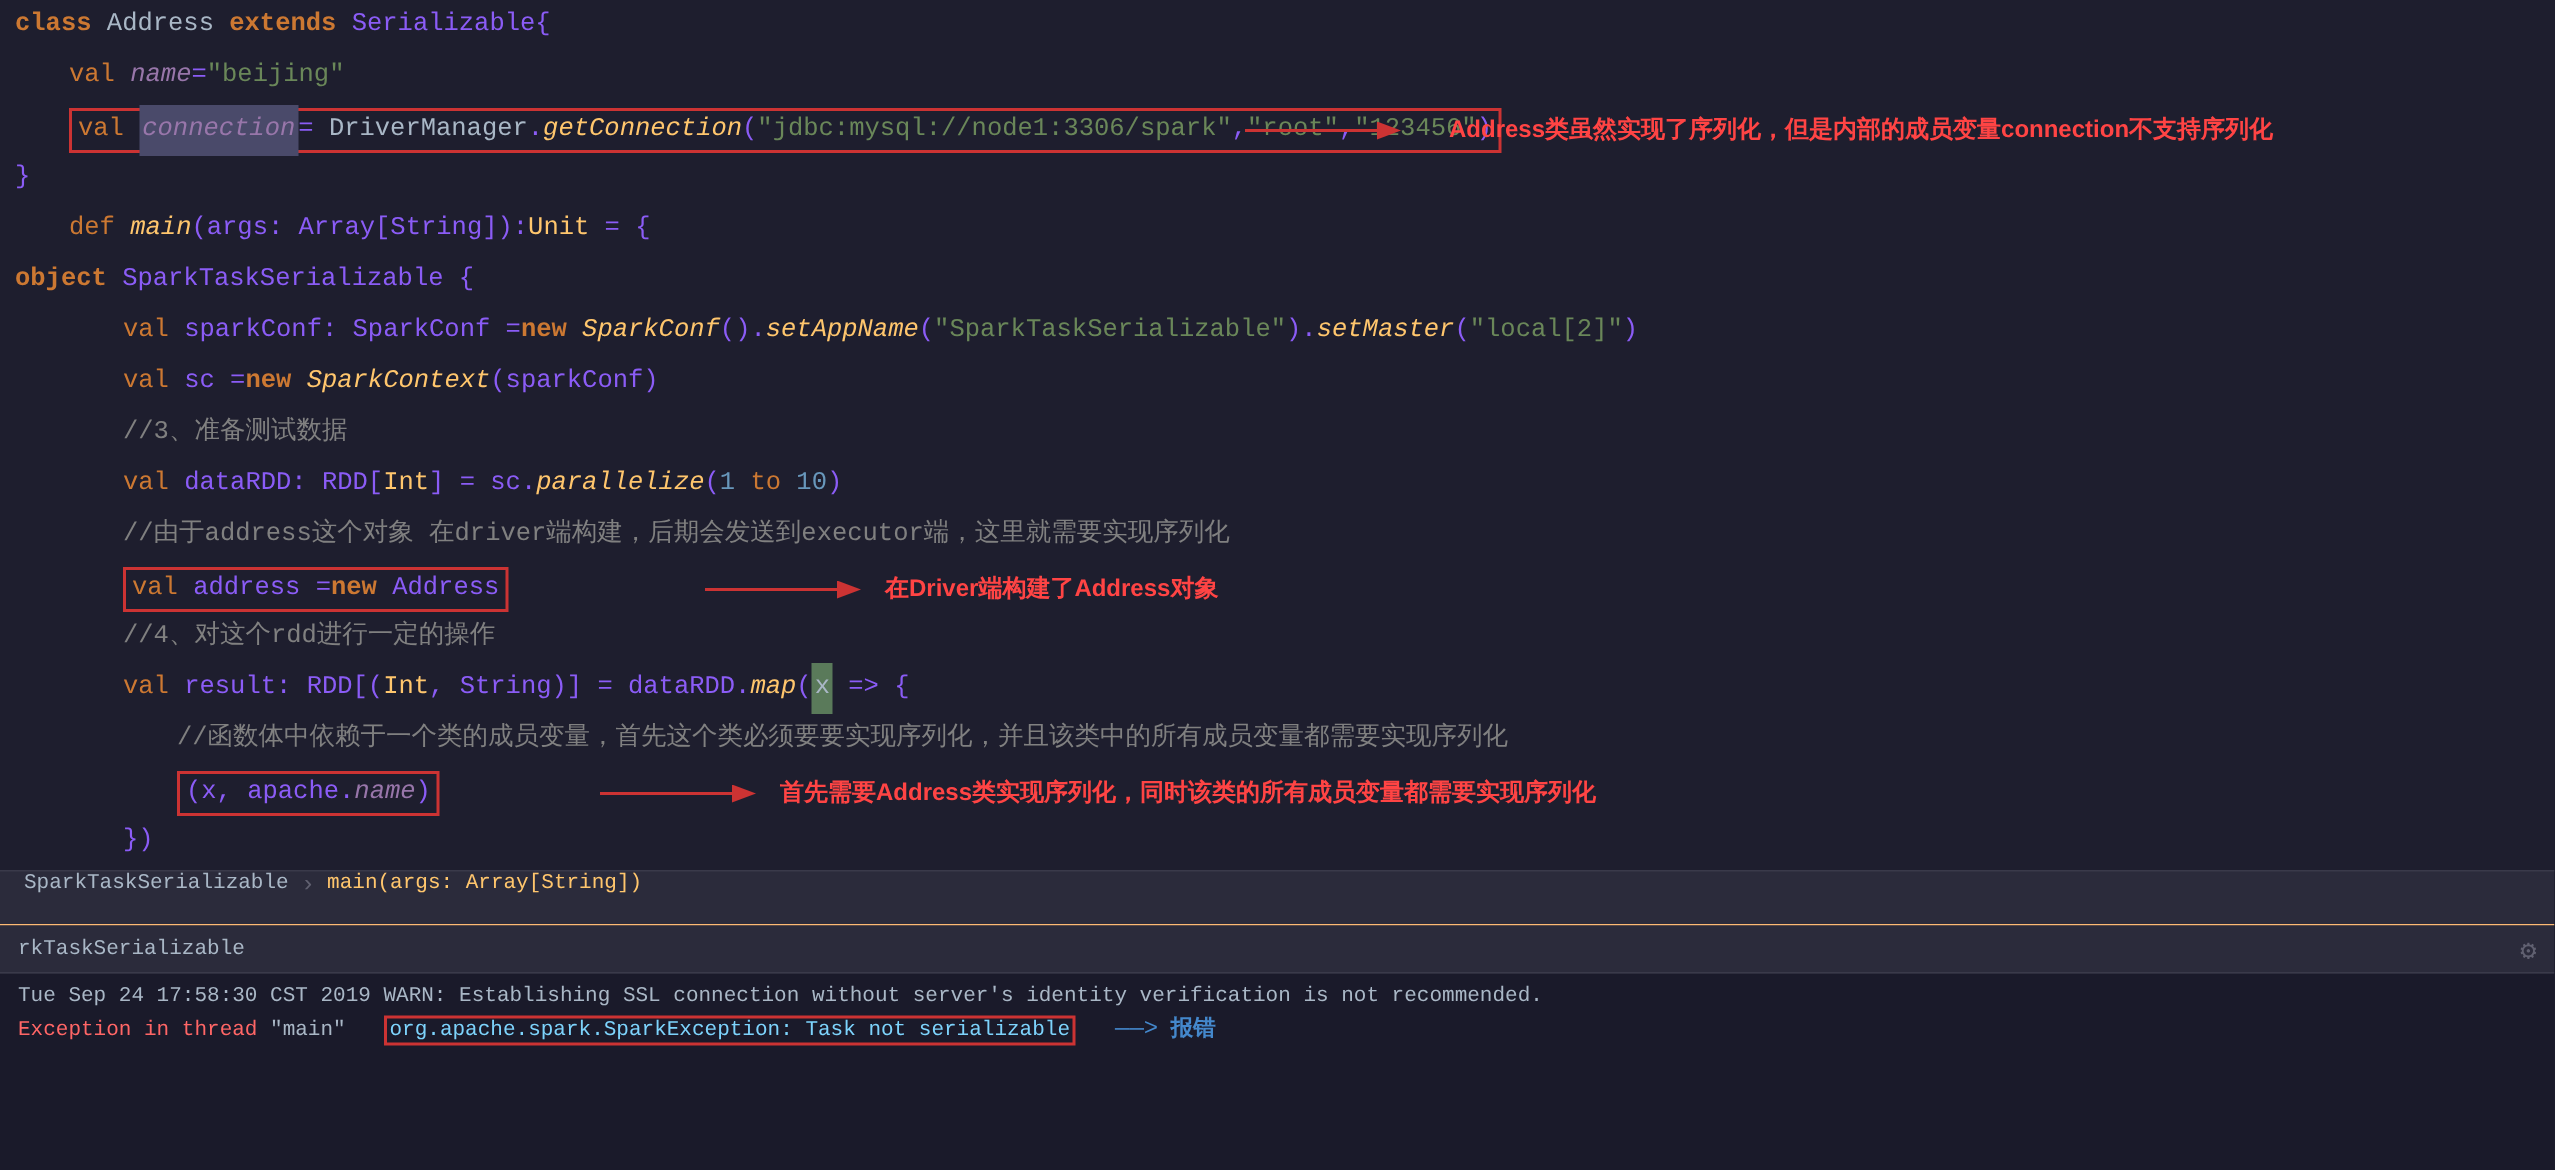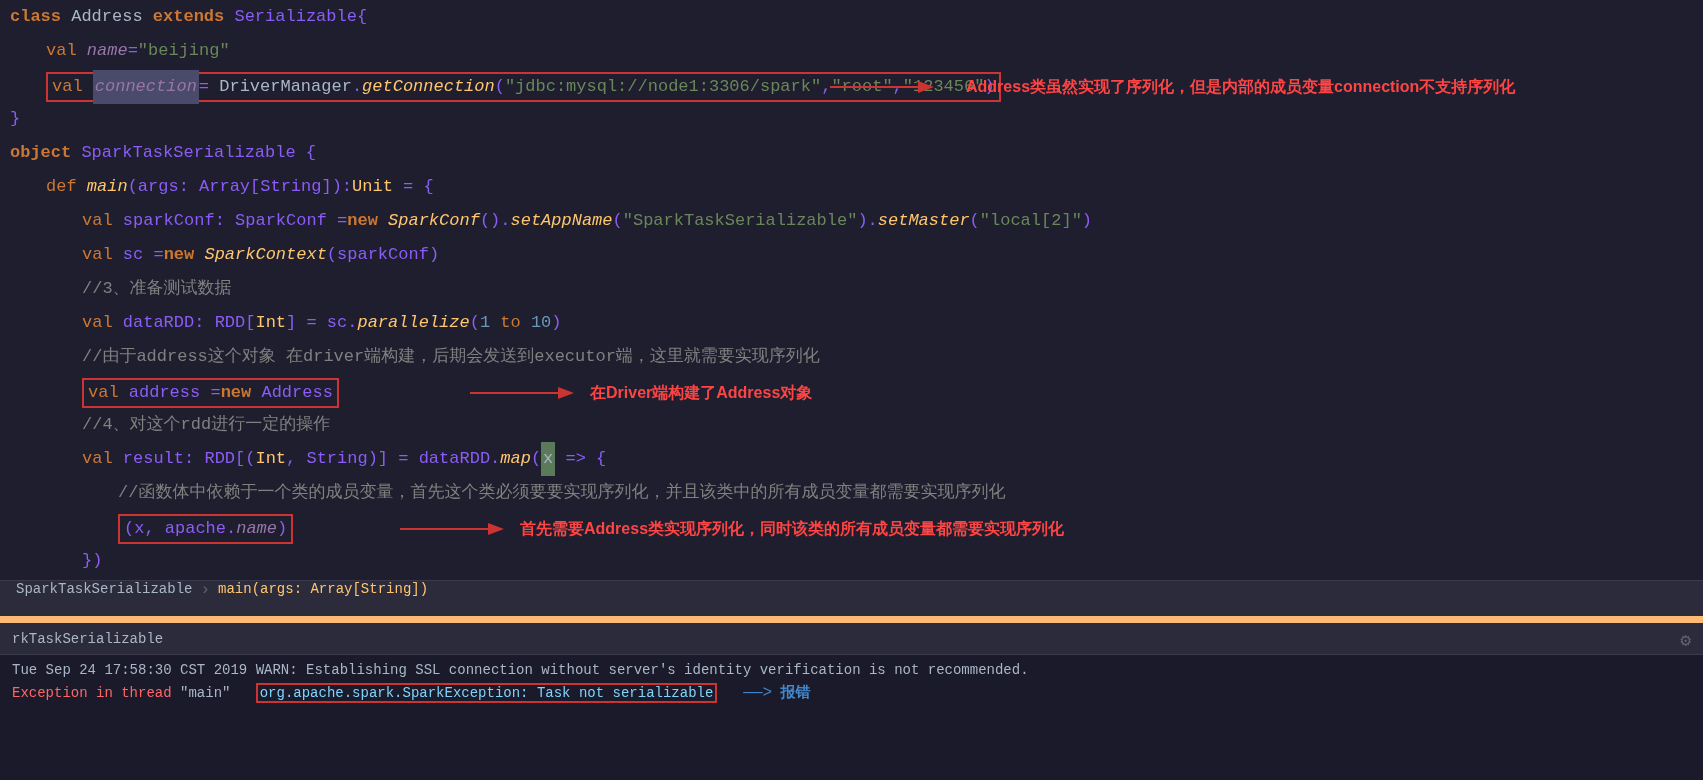--- a/index.html
+++ b/index.html
@@ -86,21 +86,21 @@
 
     .breadcrumb-fn {
       color: #ffc66d;
       font-size: 14px;
     }
 
     #bottom-panel {
       width: 100%;
       height: 164px;
       background: #1a1a2a;
-      border-top: 7px solid #fdba74;
+      border-top: 1px solid #fdba74;
       position: relative;
     }
 
     .panel-title-bar {
       background: #2b2b3b;
       height: 32px;
       display: flex;
       align-items: center;
       padding: 0 12px;
       border-bottom: 1px solid #3a3a4a;
@@ -209,32 +209,32 @@
         <line x1="0" y1="15" x2="100" y2="15" stroke="#cc3333" stroke-width="2" marker-end="url(#arrow1)"></line>
       </svg>
       <span class="annotation-red">Address类虽然实现了序列化，但是内部的成员变量connection不支持序列化</span>
     </span>
   </div>
 
   <div class="code-line">
     <span class="plain">}</span>
   </div>
 
-  <div class="code-line">
-    <span class="kw">object</span>
-    <span class="plain">&nbsp;SparkTaskSerializable {</span>
-  </div>
-
   <div class="code-line indent1">
     <span class="kw2">def</span>
     <span class="plain">&nbsp;</span>
     <span class="fn">main</span>
     <span class="plain">(args: Array[String]): </span>
     <span class="type-color">Unit</span>
     <span class="plain">&nbsp;= {</span>
+  </div>
+
+  <div class="code-line">
+    <span class="kw">object</span>
+    <span class="plain">&nbsp;SparkTaskSerializable {</span>
   </div>
 
   <div class="code-line indent2">
     <span class="kw2">val</span>
     <span class="plain">&nbsp;sparkConf: SparkConf = </span>
     <span class="kw">new</span>
     <span class="plain">&nbsp;</span>
     <span class="fn">SparkConf</span>
     <span class="plain">().</span>
     <span class="fn">setAppName</span>

